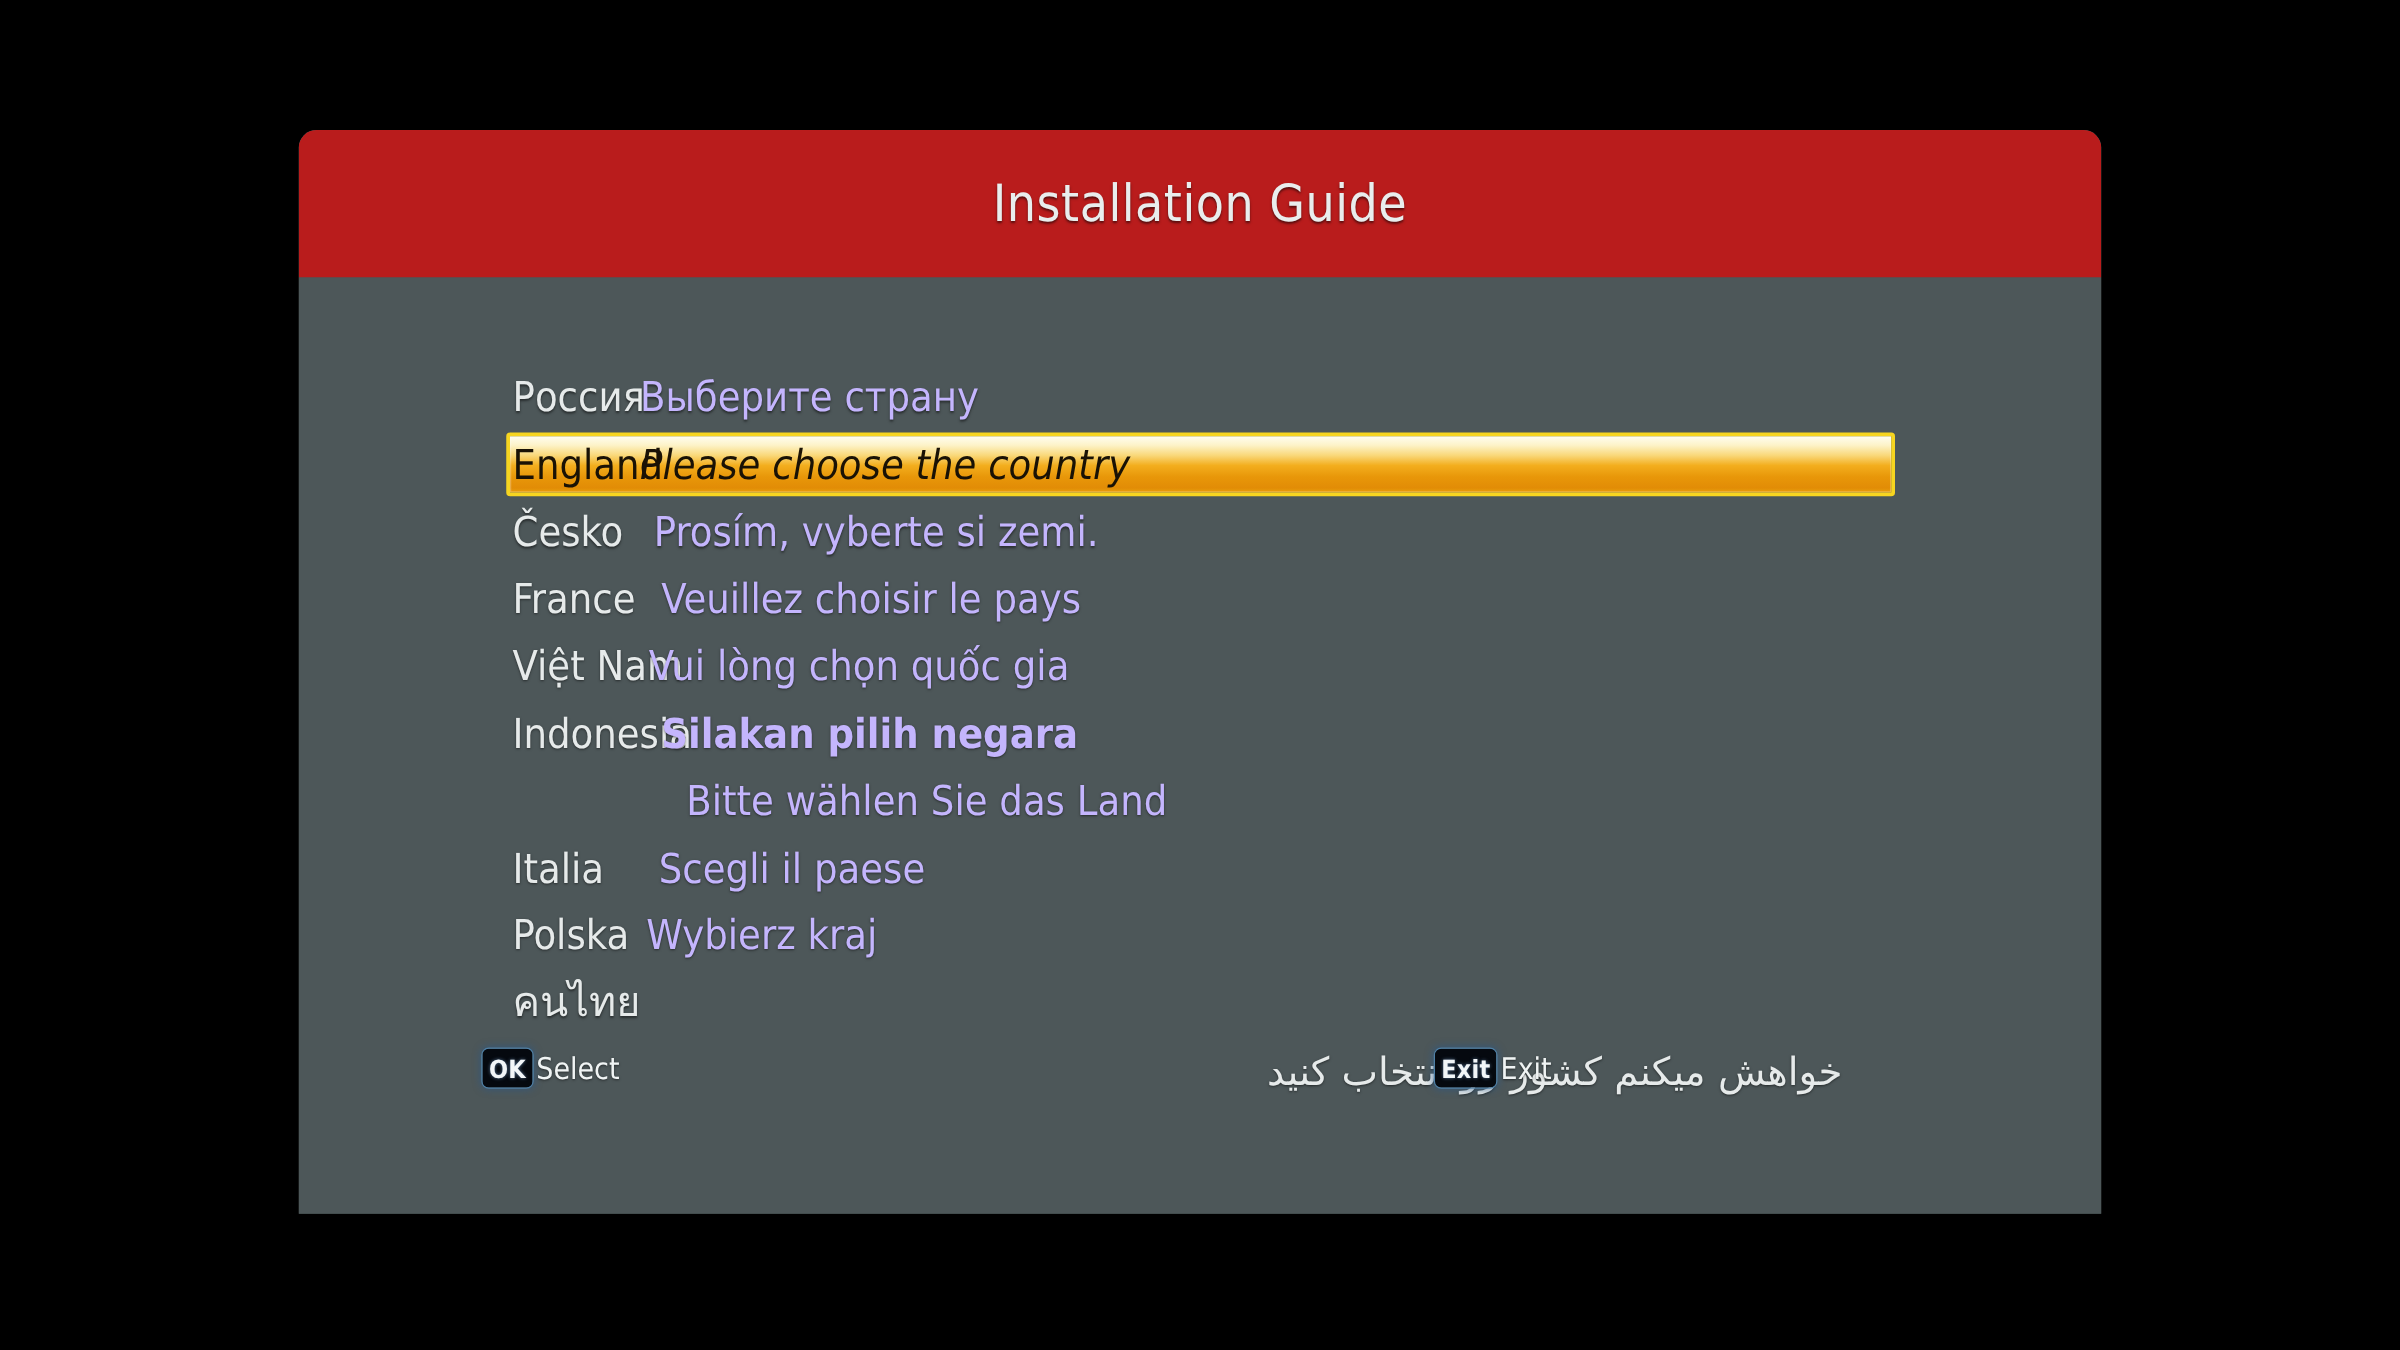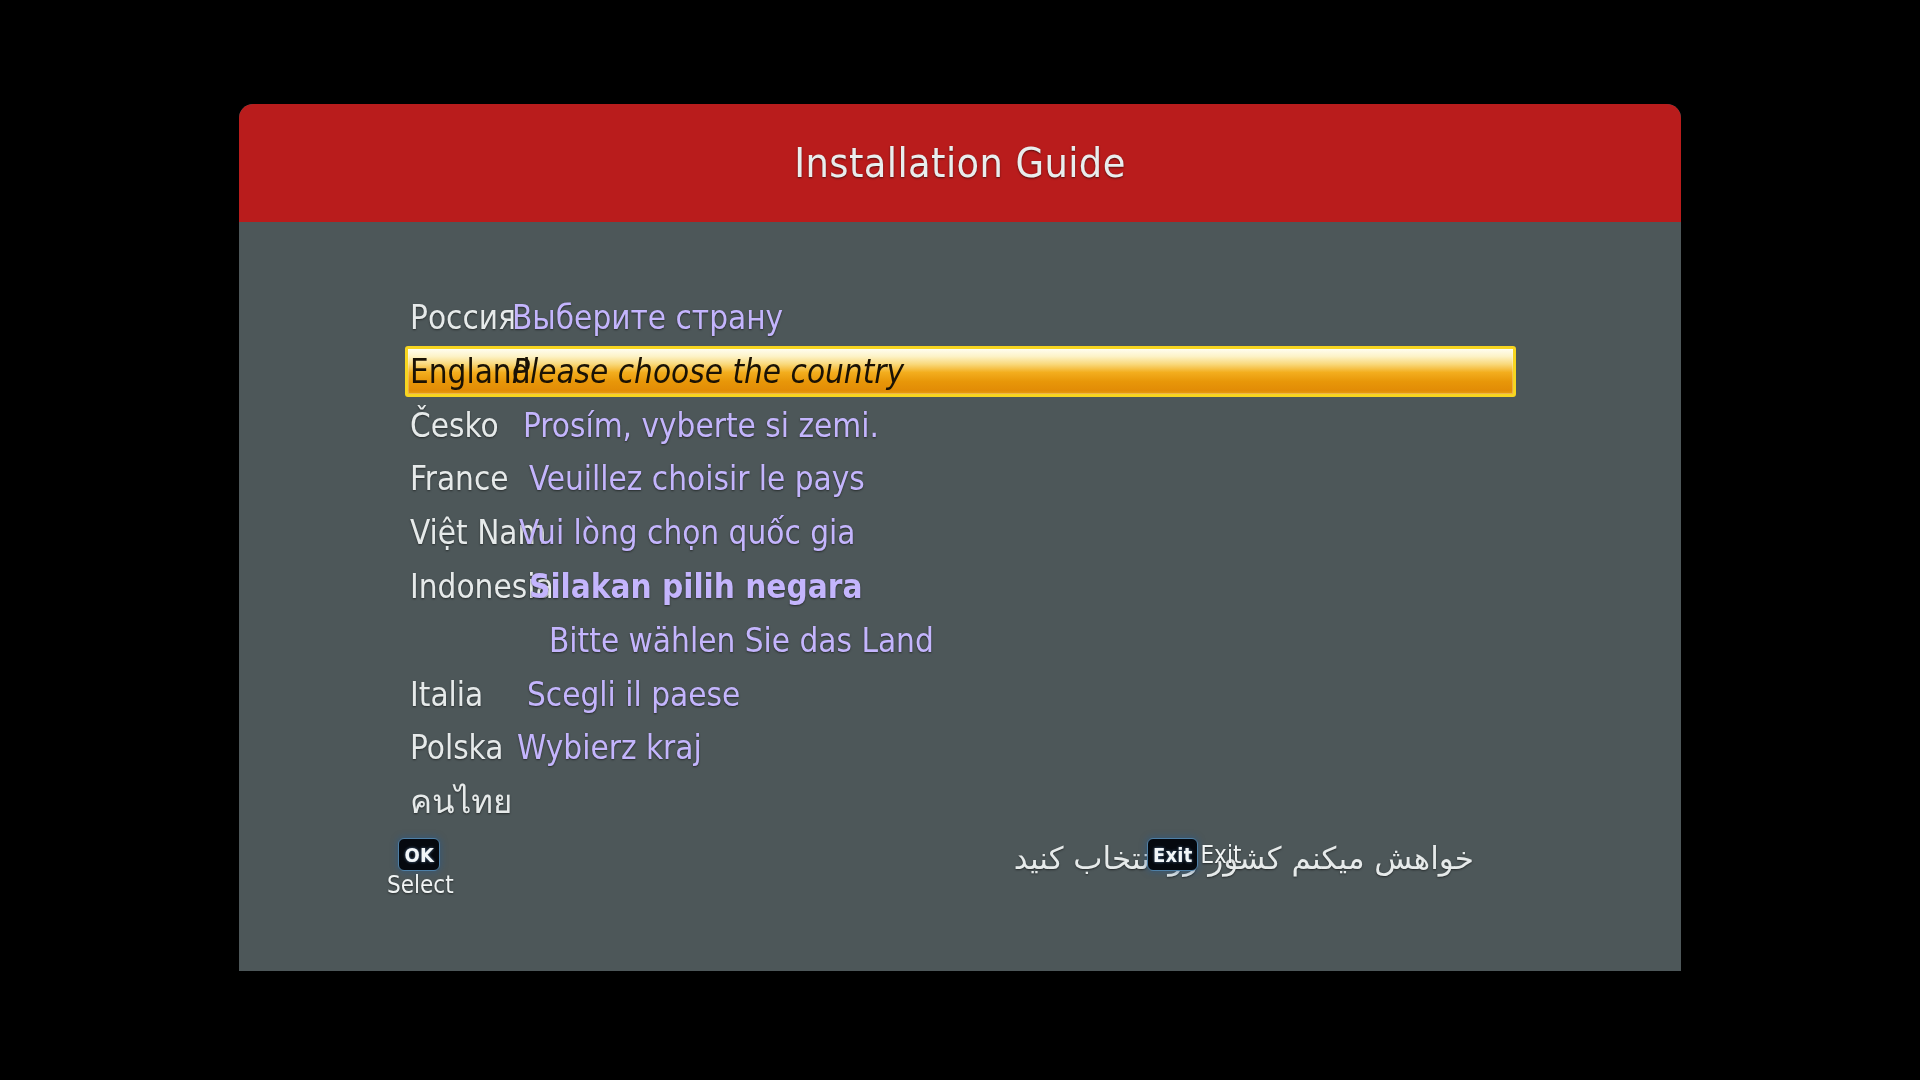--- a/index.html
+++ b/index.html
@@ -248,21 +248,21 @@
             <div class="lang-prompt" style="left: 278px;">Wybierz kraj</div>
           </div>
           <div class="lang-row" style="top: 554.2px;">
             <div class="lang-native" style="left: 171px;">คนไทย</div>
           </div>
         </div>
 
       <div id="persian-line" style="left: 0px; width: 1442px; text-align: right; padding-right: 207px; box-sizing: border-box; top: 618px;">خواهش میکنم کشور رو انتخاب کنید</div>
 
       <div id="footer-hints">
-          <div class="key-hint" style="left: 146px; top: 616px; flex-direction: column;">
+          <div class="key-hint" style="left: 146px; top: 616px;">
             <span class="key-badge">OK</span>
             <span class="key-label">Select</span>
           </div>
           <div class="key-hint" style="left: 908px; top: 616px;">
             <span class="key-badge">Exit</span>
             <span class="key-label">Exit</span>
           </div>
         </div>
 
     </div>

